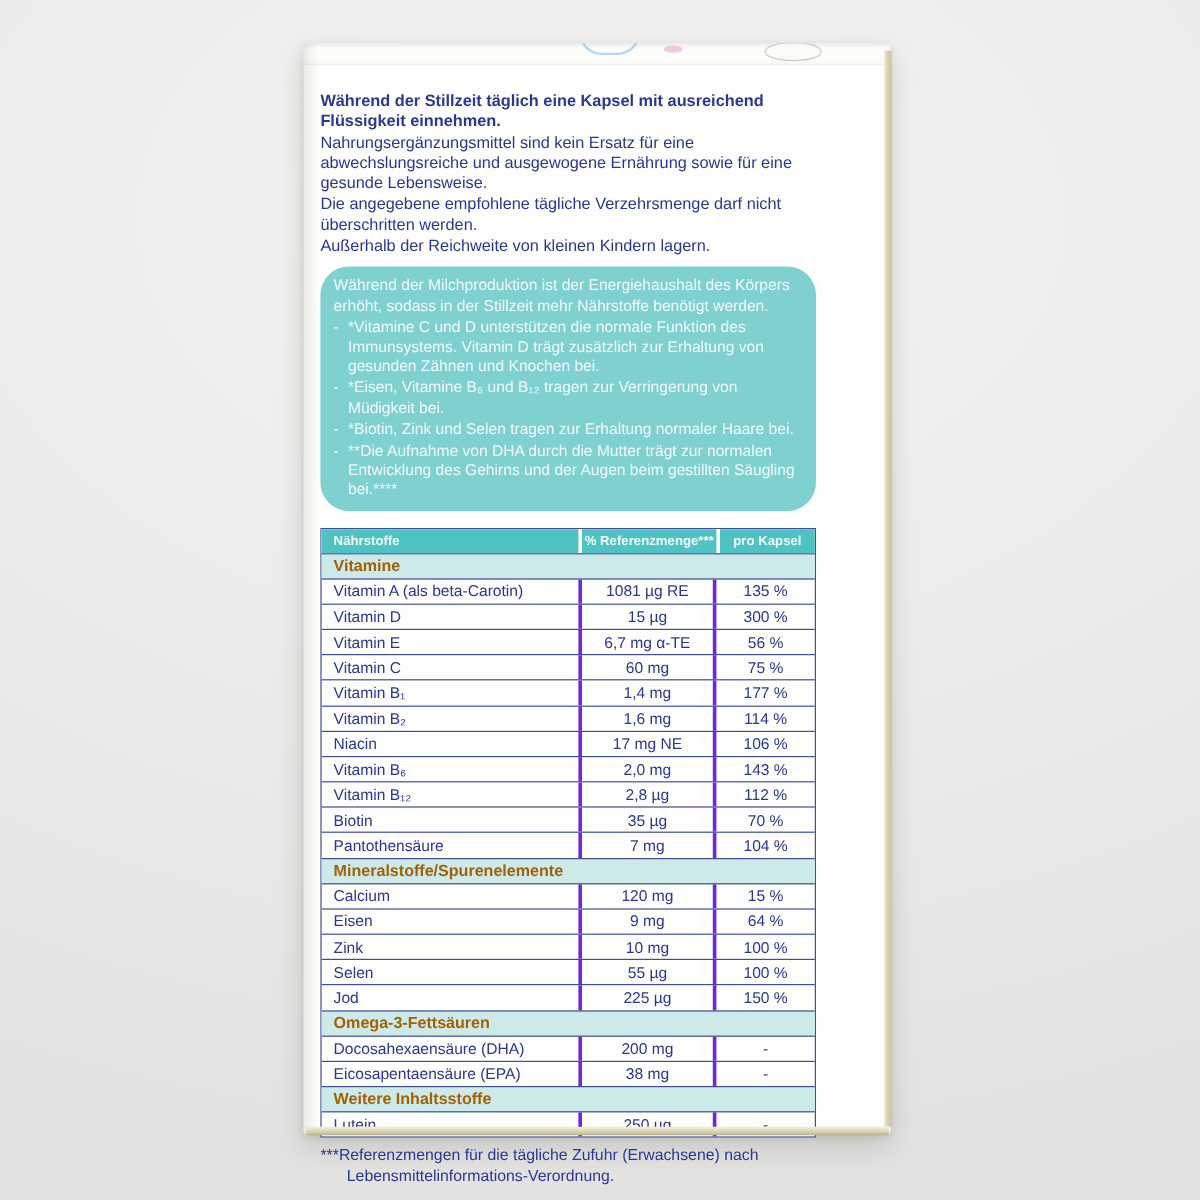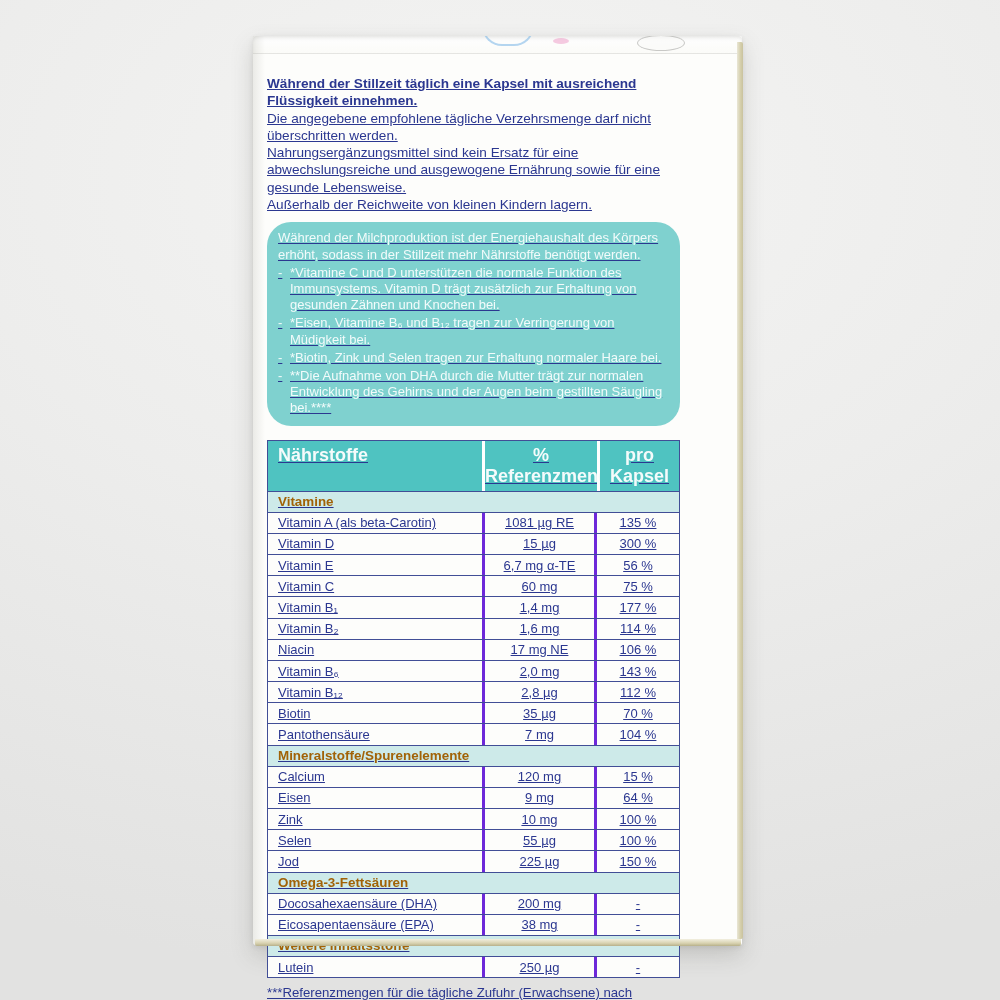--- a/index.html
+++ b/index.html
@@ -52,21 +52,20 @@
   }
   .edge-left-shade{
     position:absolute;left:0;top:0;width:12px;height:100%;
     background:linear-gradient(90deg,rgba(160,160,150,0.20),rgba(160,160,150,0));
   }
   
   .face{
     position:absolute;left:0;top:17px;width:441px;height:892px;
     padding:22px 14px 0 14px;box-sizing:border-box;
     color:#2b3790;
-    text-decoration:underline;
   }
   .usage{font-size:13.6px;line-height:17.3px;letter-spacing:0;}
   .usage p{margin:0;}
   .usage .bold{font-weight:bold;}
   .claims{
     margin-top:9px;
     background:#7fd1cf;
     border-radius:24px;
     padding:8px 12px 9px 11px;
     color:#f2fbfb;
@@ -82,21 +81,21 @@
     border:1px solid #414e96;
     font-size:13px;
     background:#fdfdfb;
   }
   .thead{
     display:grid;grid-template-columns:214px 112px 1fr;
     background:#ffffff;gap:3px;
   }
   .thead .hcell{
     background:#4fc3c1;color:#f4fbfb;font-weight:bold;
-    padding:4px 0 4px 10px;font-size:18px;
+    padding:4px 0 4px 10px;font-size:11px;
   }
   .thead .hcell.center{text-align:center;padding-left:0;}
   .band{
     background:#cdeae9;border-top:1px solid #414e96;border-bottom:1px solid #414e96;
     font-weight:bold;padding:2.5px 0 2.5px 10px;font-size:13.4px;color:#a16207;
   }
   .trow{
     display:grid;grid-template-columns:214px 112px 1fr;
     border-bottom:1px solid #414e96;
   }
@@ -121,22 +120,22 @@
       <div class="flap-dot"></div>
       <div class="flap-seal"></div>
     </div>
 
     <div class="edge-left-shade"></div>
 
     <div class="face">
 
       <section class="usage">
         <p class="bold">Während der Stillzeit täglich eine Kapsel mit ausreichend Flüssigkeit einnehmen.</p>
+        <p>Nahrungsergänzungsmittel sind kein Ersatz für eine abwechslungsreiche und ausgewogene Ernährung sowie für eine gesunde Lebensweise.</p>
         <p>Die angegebene empfohlene tägliche Verzehrsmenge darf nicht überschritten werden.</p>
-        <p>Nahrungsergänzungsmittel sind kein Ersatz für eine abwechslungsreiche und ausgewogene Ernährung sowie für eine gesunde Lebensweise.</p>
         <p>Außerhalb der Reichweite von kleinen Kindern lagern.</p>
       </section>
 
       <section class="claims">
         <p class="claims-intro">Während der Milchproduktion ist der Energiehaushalt des Körpers erhöht, sodass in der Stillzeit mehr Nährstoffe benötigt werden.</p>
         <div id="claims-bullets">
             <div class="bullet">
               <span class="dash">-</span>
               <span class="btxt">*Vitamine C und D unterstützen die normale Funktion des Immunsystems. Vitamin D trägt zusätzlich zur Erhaltung von gesunden Zähnen und Knochen bei.</span>
             </div>

